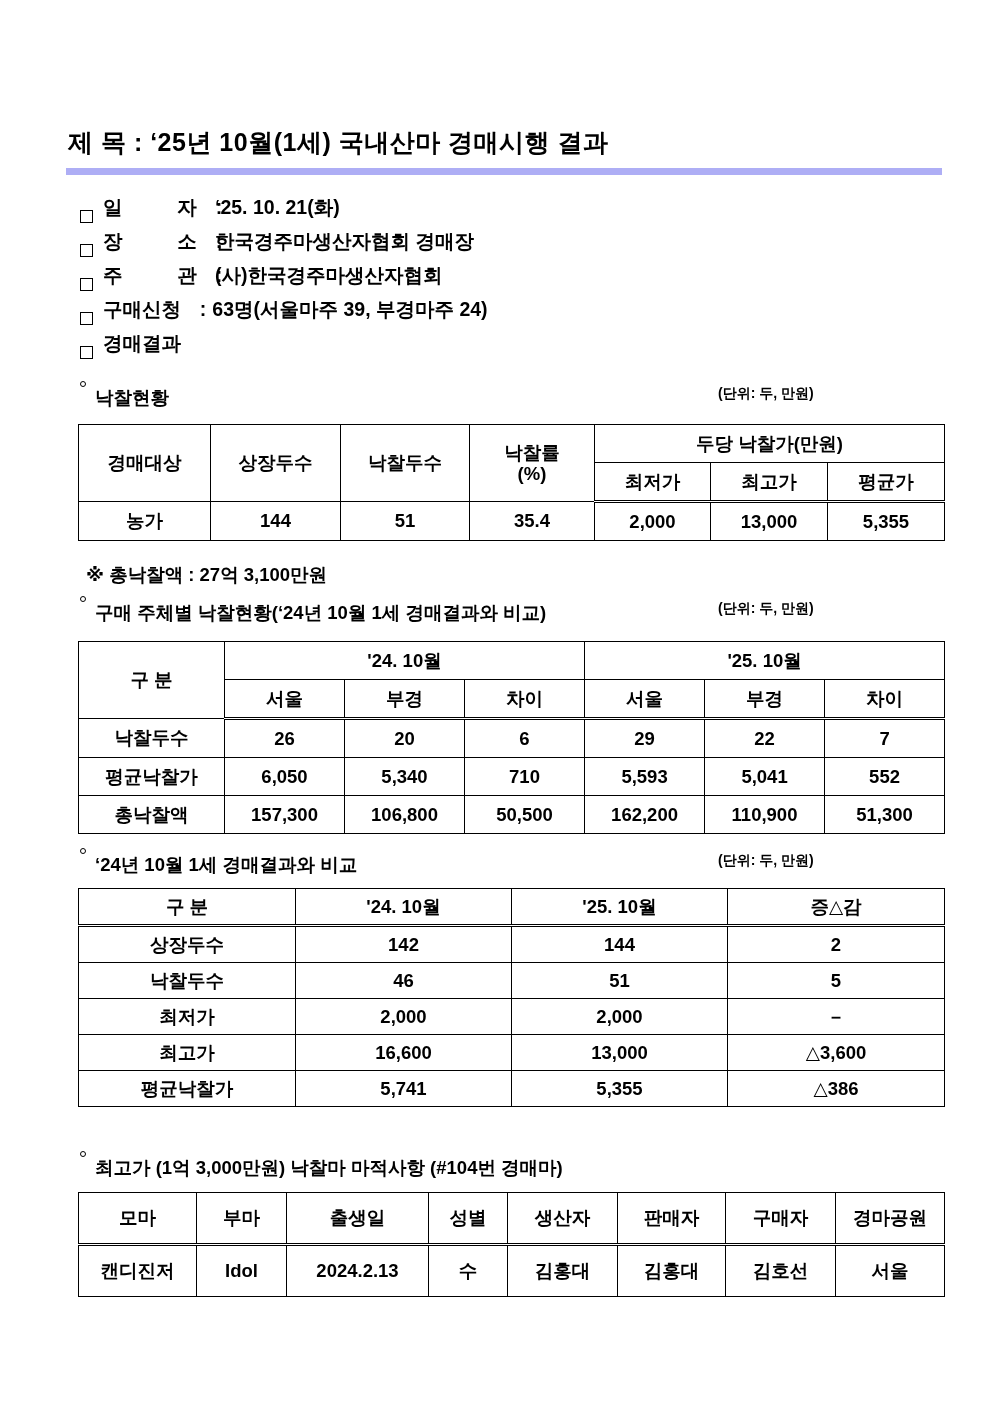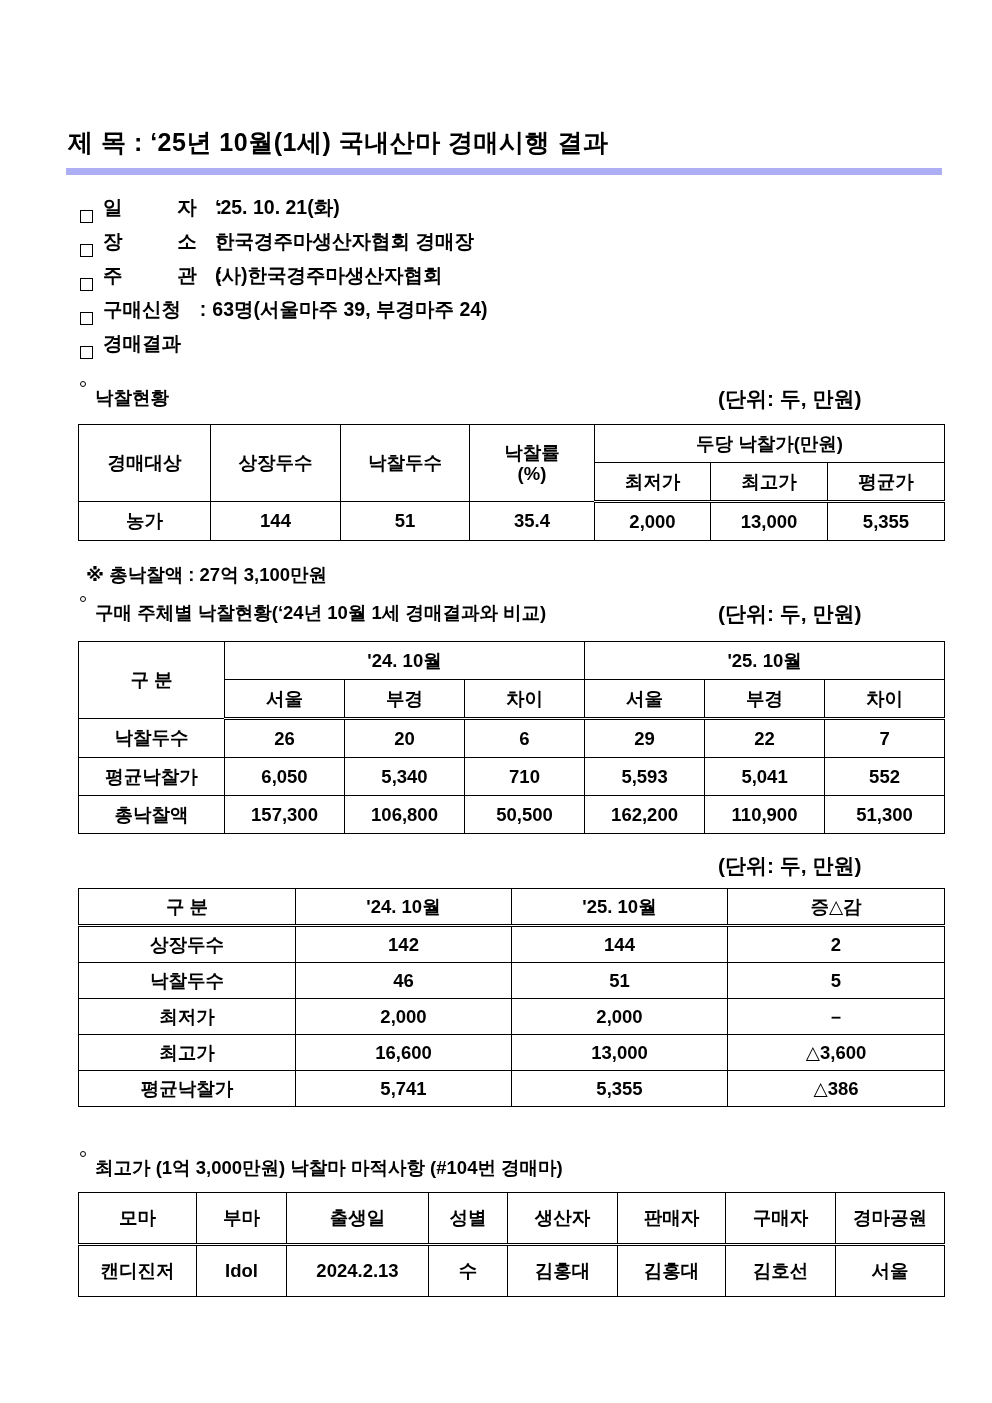--- a/index.html
+++ b/index.html
@@ -98,21 +98,21 @@
     height: 6px;
     border: 1.4px solid #000;
     border-radius: 50%;
     box-sizing: border-box;
     margin-right: 9px;
     position: relative;
     top: -4px;
   }
   .unit {
     position: absolute;
-    font-size: 21px;
+    font-size: 14px;
     font-weight: 700;
     white-space: nowrap;
   }
   .note {
     position: absolute;
     font-size: 18.5px;
     font-weight: 700;
     white-space: nowrap;
   }
 
@@ -314,20 +314,24 @@
         <td>157,300</td>
         <td>106,800</td>
         <td>50,500</td>
         <td>162,200</td>
         <td>110,900</td>
         <td>51,300</td>
       </tr>
     </tbody>
   </table>
 
+  <div class="subhead" style="left:80px; top:852px;">
+    <span class="circ"></span>
+    <span>‘24년 10월 1세 경매결과와 비교</span>
+  </div>
   <div class="unit" style="left:718px; top:852px;">(단위: 두, 만원)</div>
 
   <table class="doc" id="t3">
     <colgroup>
       <col style="width:217px">
         <col style="width:216px">
         <col style="width:216px">
         <col style="width:217px">
     </colgroup>
     <tbody>

